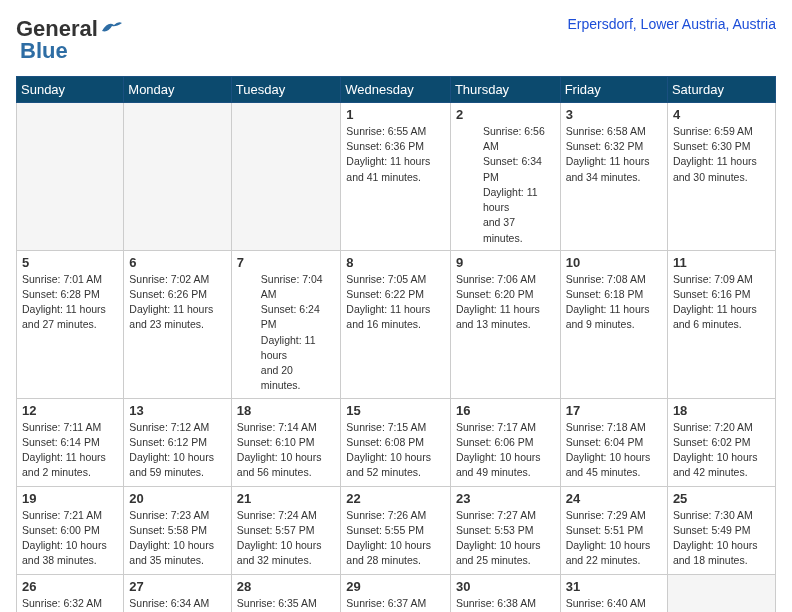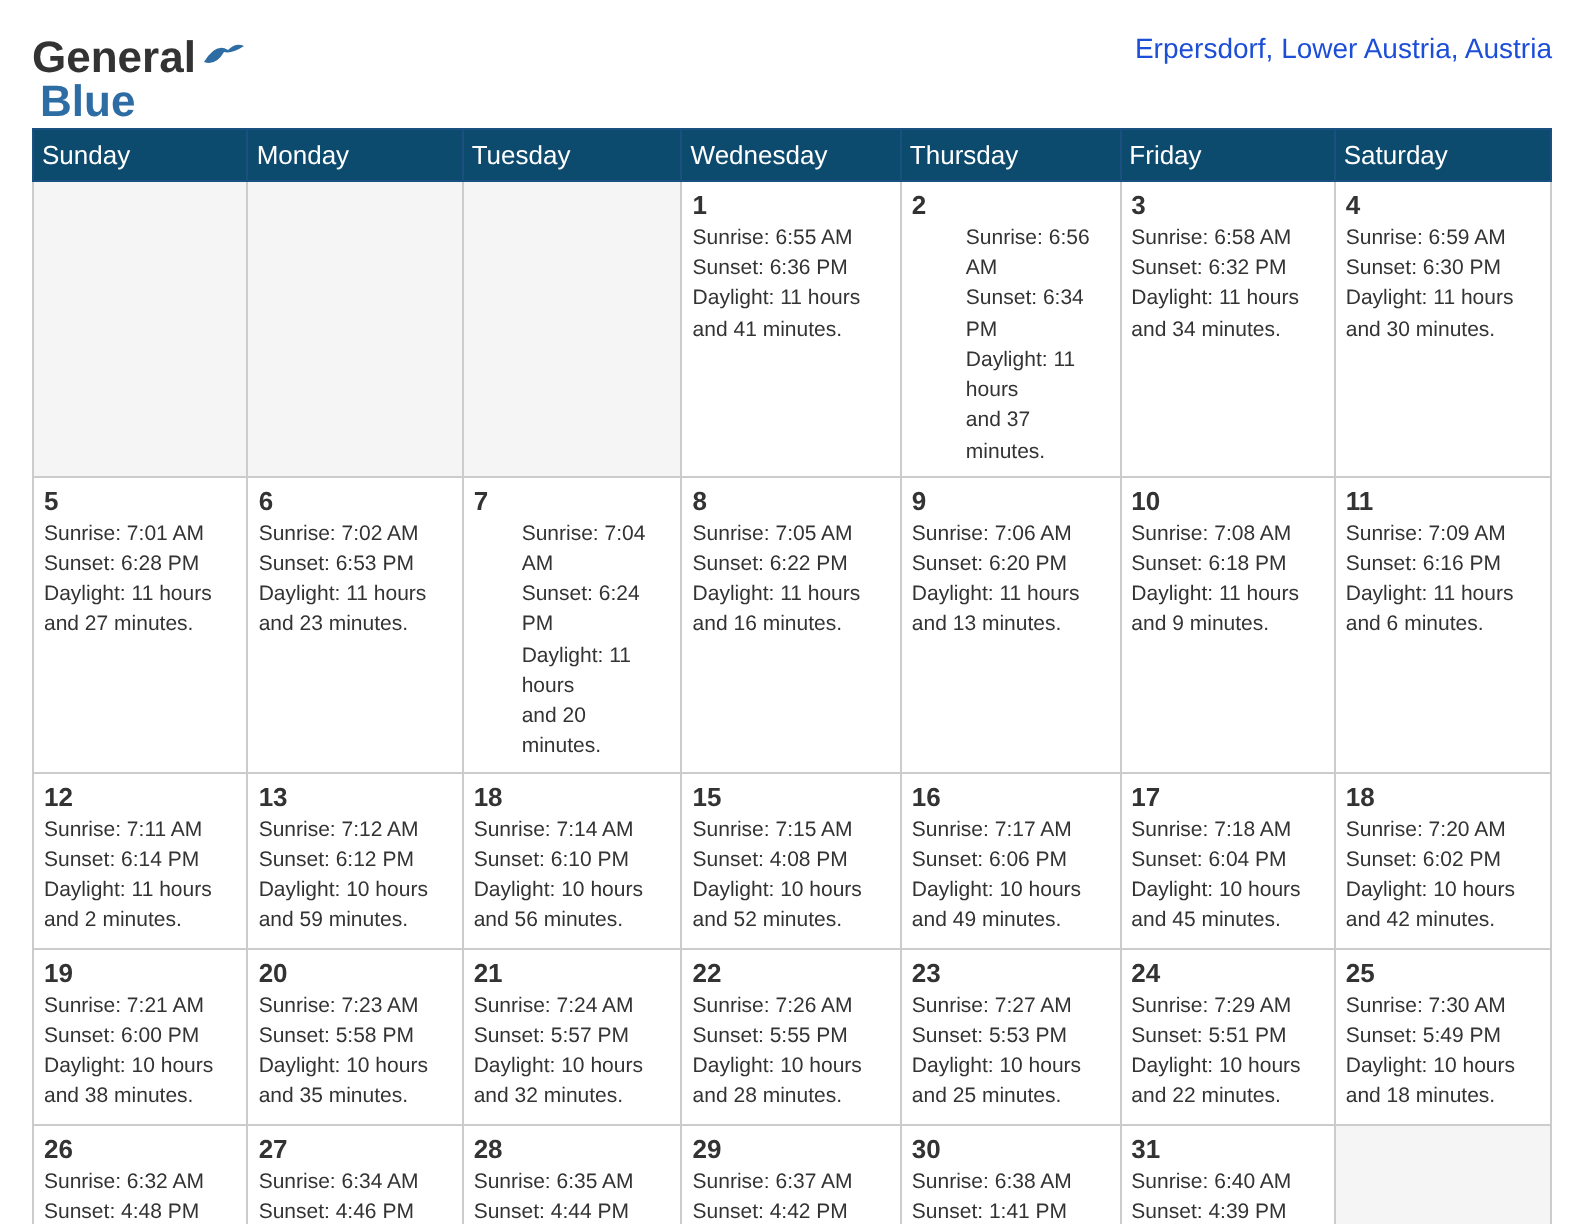--- a/index.html
+++ b/index.html
@@ -7,21 +7,21 @@
       font-family: Arial, sans-serif;
       background: #fff;
       width: 792px;
       min-height: 612px;
       padding: 16px;
     }
     .header {
       display: flex;
       justify-content: space-between;
       align-items: flex-start;
-      margin-bottom: 0;
+      margin-bottom: 12px;
     }
     .logo {
       display: flex;
       flex-direction: column;
       align-items: flex-start;
     }
     .title-block {
       text-align: right;
     }
     .month-title {
@@ -143,21 +143,21 @@
         <td>
           <span class="day-num">5</span>
           <div class="day-info" style="white-space: pre-line;">Sunrise: 7:01 AM
 Sunset: 6:28 PM
 Daylight: 11 hours
 and 27 minutes.</div>
         </td>
         <td>
           <span class="day-num">6</span>
           <div class="day-info" style="white-space: pre-line;">Sunrise: 7:02 AM
-Sunset: 6:53 PM
+Sunset: 6:26 PM
 Daylight: 11 hours
 and 23 minutes.</div>
         </td>
         <td>
           <span class="day-num">7</span>
           <div class="day-info" style="white-space: pre-line; margin-left: 24px;">Sunrise: 7:04 AM
 Sunset: 6:24 PM
 Daylight: 11 hours
 and 20 minutes.</div>
         </td>
@@ -208,21 +208,21 @@
         <td>
           <span class="day-num">18</span>
           <div class="day-info" style="white-space: pre-line;">Sunrise: 7:14 AM
 Sunset: 6:10 PM
 Daylight: 10 hours
 and 56 minutes.</div>
         </td>
         <td>
           <span class="day-num">15</span>
           <div class="day-info" style="white-space: pre-line;">Sunrise: 7:15 AM
-Sunset: 4:08 PM
+Sunset: 6:08 PM
 Daylight: 10 hours
 and 52 minutes.</div>
         </td>
         <td>
           <span class="day-num">16</span>
           <div class="day-info" style="white-space: pre-line;">Sunrise: 7:17 AM
 Sunset: 6:06 PM
 Daylight: 10 hours
 and 49 minutes.</div>
         </td>

